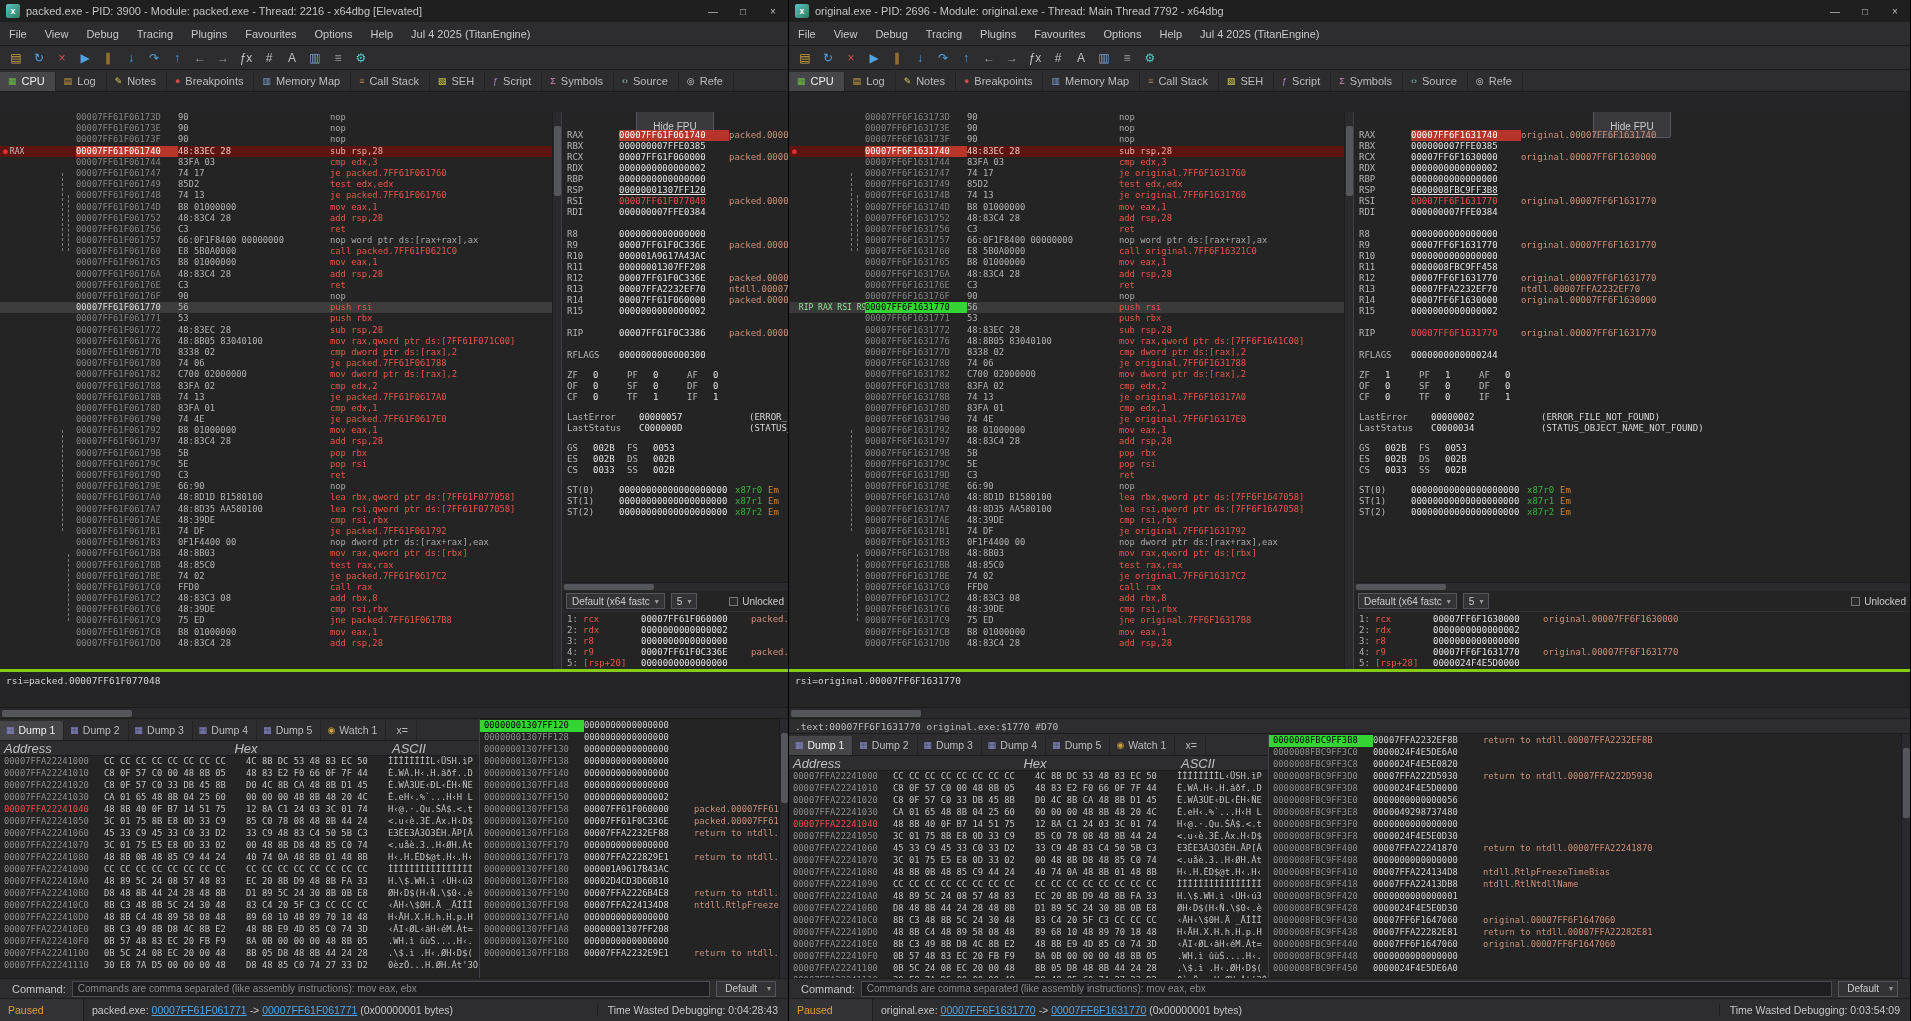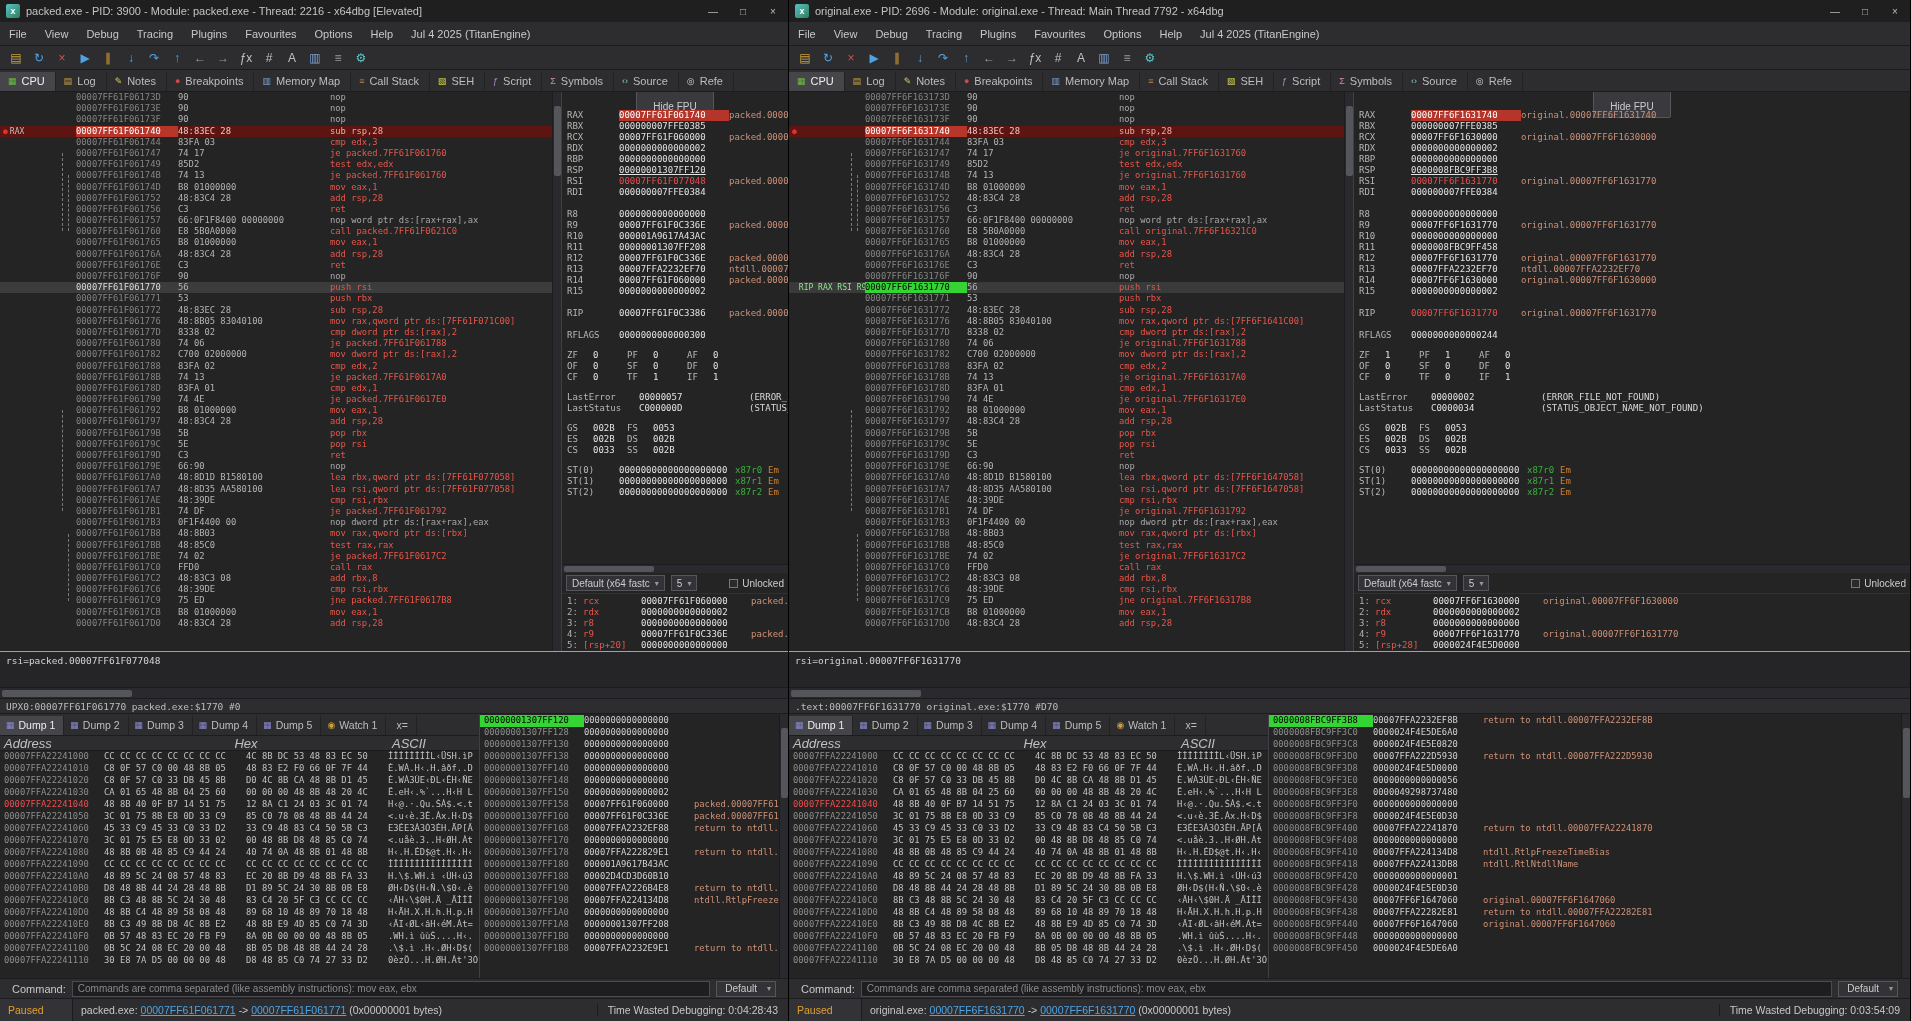--- a/index.html
+++ b/index.html
@@ -25,21 +25,21 @@
   .toolbar { height:24px; background:#2d2d30; display:flex; align-items:center; gap:3px; padding:0 6px; border-bottom:1px solid #1c1c1e; flex:0 0 auto; }
   .tbtn { width:20px; height:19px; display:inline-flex; align-items:center; justify-content:center; font-size:12px; border:1px solid transparent; border-radius:2px; }
 
   
   .tabbar { height:22px; background:#2d2d30; display:flex; align-items:flex-end; border-bottom:1px solid #1c1c1e; flex:0 0 auto; overflow:hidden; }
   .tab { display:inline-flex; align-items:center; gap:5px; color:#bdbdbd; font-size:11px; padding:3px 10px 4px 8px; border-right:1px solid #222; white-space:nowrap; }
   .tab.m-on { background:#45454a; color:#eee; }
   .tab-ico { font-size:9px; }
 
   
-  .cpu { height:560px; display:flex; flex:0 0 auto; border-bottom:1px solid #84cc16; }
+  .cpu { height:560px; display:flex; flex:0 0 auto; border-bottom:3px solid #84cc16;margin-top:20px; }
   .disasm { position:relative; flex:1; background:#242424; overflow:hidden; border-right:1px solid #3f3f46; }
   .drow { display:flex; height:11.2px; line-height:11.2px; font:8.8px "DejaVu Sans Mono", monospace; white-space:pre; }
   .gut { width:76px; flex:0 0 auto; display:flex; align-items:center; color:#b0b0b0; overflow:hidden; }
   .dot { visibility:hidden; color:#e03131; font-size:8px; margin:0 2px 0 3px; }
   .mark { font-size:8px; color:#c0c0c0; }
   .addr { width:102px; flex:0 0 auto; color:#848484; }
   .bytes { width:152px; flex:0 0 auto; color:#b4b4b4; }
   .instr { flex:1; color:#e8564a; overflow:hidden; }
   .instr.m-nop { color:#a8a8a8; }
   .drow.m-sel { background:#3c3c3c; }
@@ -120,21 +120,21 @@
   .s-com { flex:1; color:#ce9178; overflow:hidden; }
   .srow.m-csp .s-addr { background:#35d435; color:#000; }
 
   
   .cmdbar { height:20px; background:#2d2d30; display:flex; align-items:center; gap:6px; padding:0 12px; border-bottom:1px solid #1c1c1e; flex:0 0 auto; }
   .cmdlabel { color:#c8c8c8; font-size:11px; flex:0 0 auto; }
   .cmdinput { flex:1; background:#1e1e20; border:1px solid #4a4a50; color:#8a8a8a; font-size:10px; height:16px; line-height:14px; padding:0 5px; white-space:nowrap; overflow:hidden; }
   .cmdmode { flex:0 0 auto; border:1px solid #55555c; background:#333337; color:#ccc; font-size:10px; height:16px; line-height:14px; padding:0 18px 0 8px; position:relative; }
   .cmdmode:after { content:"▾"; position:absolute; right:4px; font-size:8px; color:#999; }
   .statusbar { height:22px; background:#2d2d30; display:flex; align-items:center; font-size:10.5px; color:#c8c8c8; flex:0 0 auto; }
-  .st-paused { width:73px; flex:0 0 auto; color:#e0a030; padding:0 8px; border-right:1px solid #1c1c1e; height:100%; display:flex; align-items:center; background:#333337; }
+  .st-paused { width:84px; flex:0 0 auto; color:#e0a030; padding:0 8px; border-right:1px solid #1c1c1e; height:100%; display:flex; align-items:center; background:#333337; }
   .st-text { flex:1; padding:0 8px; white-space:nowrap; overflow:hidden; }
   .st-link { color:#4fa3e3; text-decoration:underline; }
   .st-time { flex:0 0 auto; padding:0 10px; white-space:nowrap; border-left:1px solid #1c1c1e; }
 </style>
 </head>
 <body>
 
 <div class="window win-left">
   <div class="titlebar">
     <span class="app-icon">x</span>
@@ -877,21 +877,20 @@
     </div>
   </div>
 
   <div class="infobox">
     <div>rsi=packed.00007FF61F077048</div>
     <div></div>
   </div>
   <div class="hscrollbar">
       <div class="hthumb"></div>
     </div>
-  <div class="moduleline">UPX0:00007FF61F061770 packed.exe:$1770 #0</div>
 
   <div class="bottom">
     <div class="dumpwrap">
       <div class="dumptabs">
         <span class="dtab m-on">
             <span class="tab-ico" style="color: rgb(138, 138, 208);">▦</span>
             <span>Dump 1</span>
           </span>
           <span class="dtab">
             <span class="tab-ico" style="color: rgb(138, 138, 208);">▦</span>

